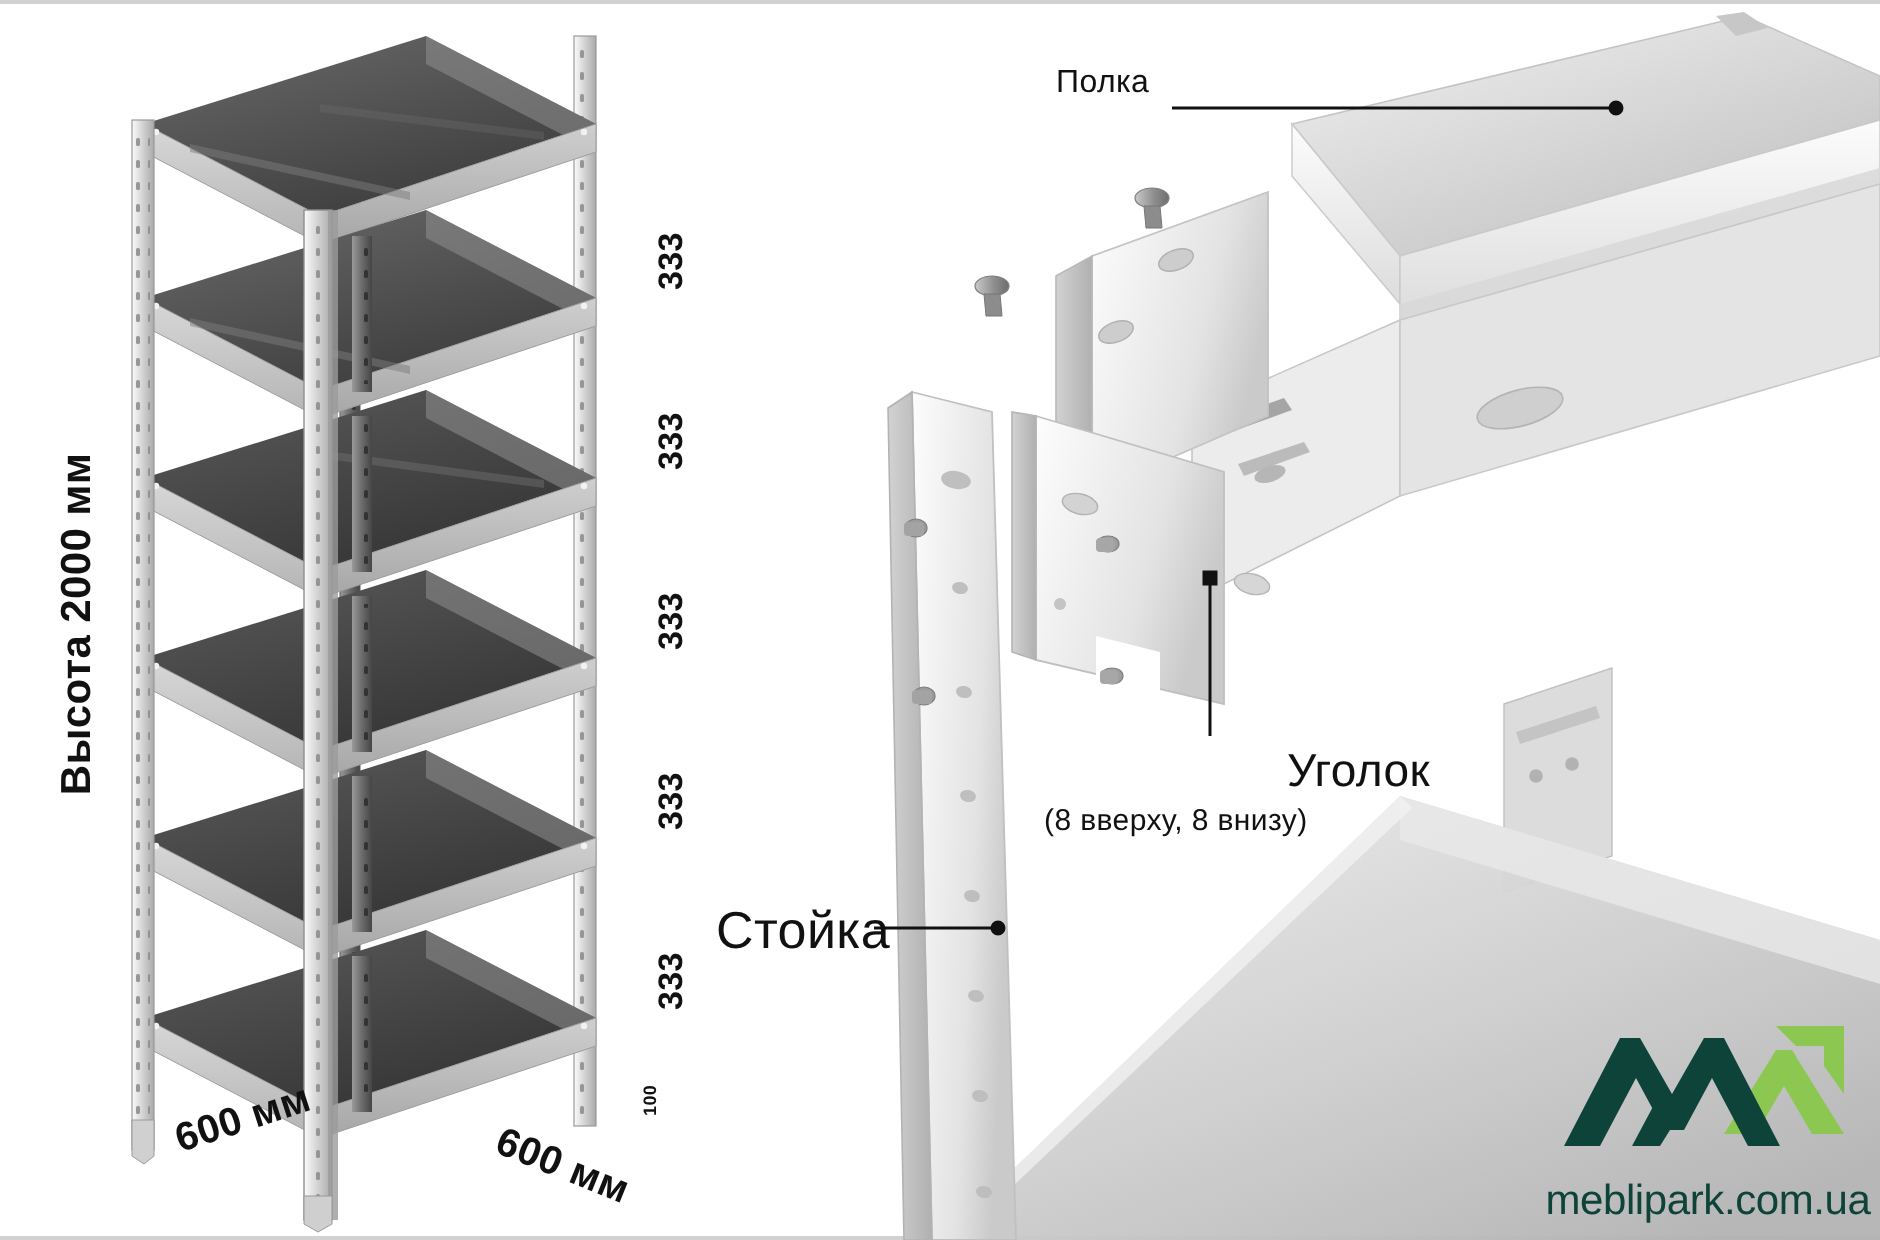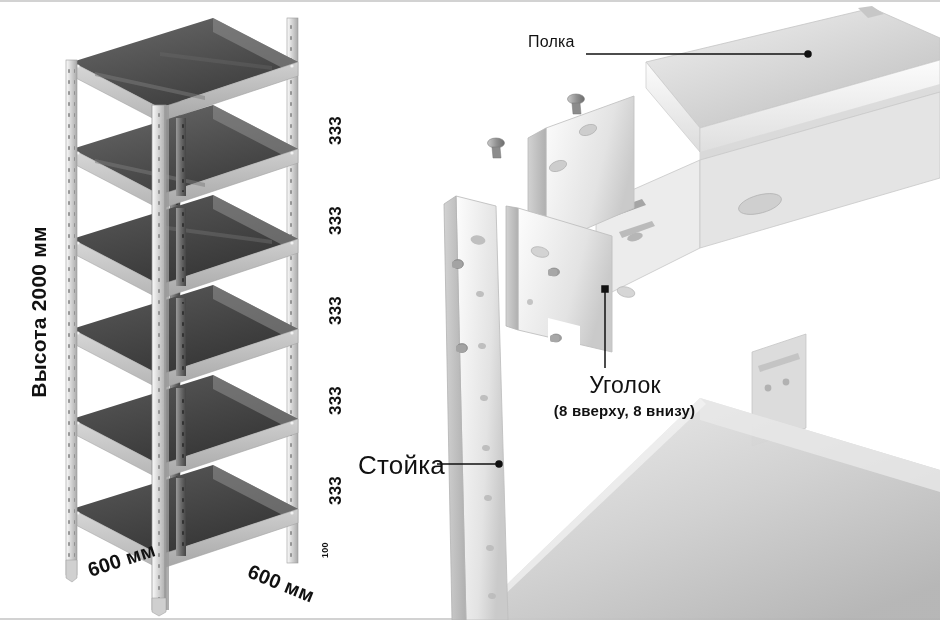--- a/index.html
+++ b/index.html
@@ -44,26 +44,26 @@
     left:85px; top:560px; font-size:20px;
     transform:rotate(-18deg); transform-origin:left top;
   }
   .lbl-600b {
     left:253px; top:560px; font-size:20px;
     transform:rotate(22deg); transform-origin:left top;
   }
   .lbl-polka { left:504px; top:33px; font-size:16px; font-weight:400;margin-left:24px; }
   .lbl-stoyka { left:358px; top:450px; font-size:26px; font-weight:400; }
   .lbl-ugolok {
-    left:535px; top:372px; width:180px; text-align:center;
+    left:535px; top:372px; width:180px; text-align:right;
     font-size:23px; font-weight:400;
   }
   .lbl-ugolok-sub {
-    left:522px; top:402px; width:205px; text-align:center;
-    font-size:15px; font-weight:700;
+    left:522px; top:402px; width:205px; 
+    font-size:15px; font-weight:400;
   }
 
   
   #logo { position:absolute; left:770px; top:505px; width:168px; height:110px; }
   #logo .wordmark {
     position:absolute; left:0; bottom:2px; width:168px;
     text-align:center;
     font-size:21px; font-weight:400;
     color:#0e4339;
     letter-spacing:-0.2px;
@@ -380,14 +380,25 @@
   <div class="lbl lbl-100" style="left:320px; top:558px;">100</div>
 
   <div class="lbl lbl-600a">600 мм</div>
   <div class="lbl lbl-600b">600 мм</div>
 
   <div class="lbl lbl-polka">Полка</div>
   <div class="lbl lbl-ugolok">Уголок</div>
   <div class="lbl lbl-ugolok-sub">(8 вверху, 8 внизу)</div>
   <div class="lbl lbl-stoyka">Стойка</div>
 
+  <div id="logo">
+    <svg viewBox="0 0 168 86" width="168" height="86">
+
+      <path d="M92,62 L118,20 L126,20 L152,62 L136,62 L122,38 L108,62 Z" fill="#8cc751"></path>
+      <path d="M118,8 L152,8 L152,42 L142,28 L142,18 L128,18 Z" fill="#8cc751"></path>
+
+      <path d="M12,68 L40,14 L50,14 L66,42 L82,14 L92,14 L120,68 L104,68 L86,34 L72,60 L62,60 L48,34 L30,68 Z" fill="#0e4339"></path>
+      <path d="M46,68 L62,38 L70,52 L60,68 Z" fill="#0e4339"></path>
+    </svg>
+    <div class="wordmark">meblipark.com.ua</div>
+  </div>
 
 </div>
 
 </body></html>

